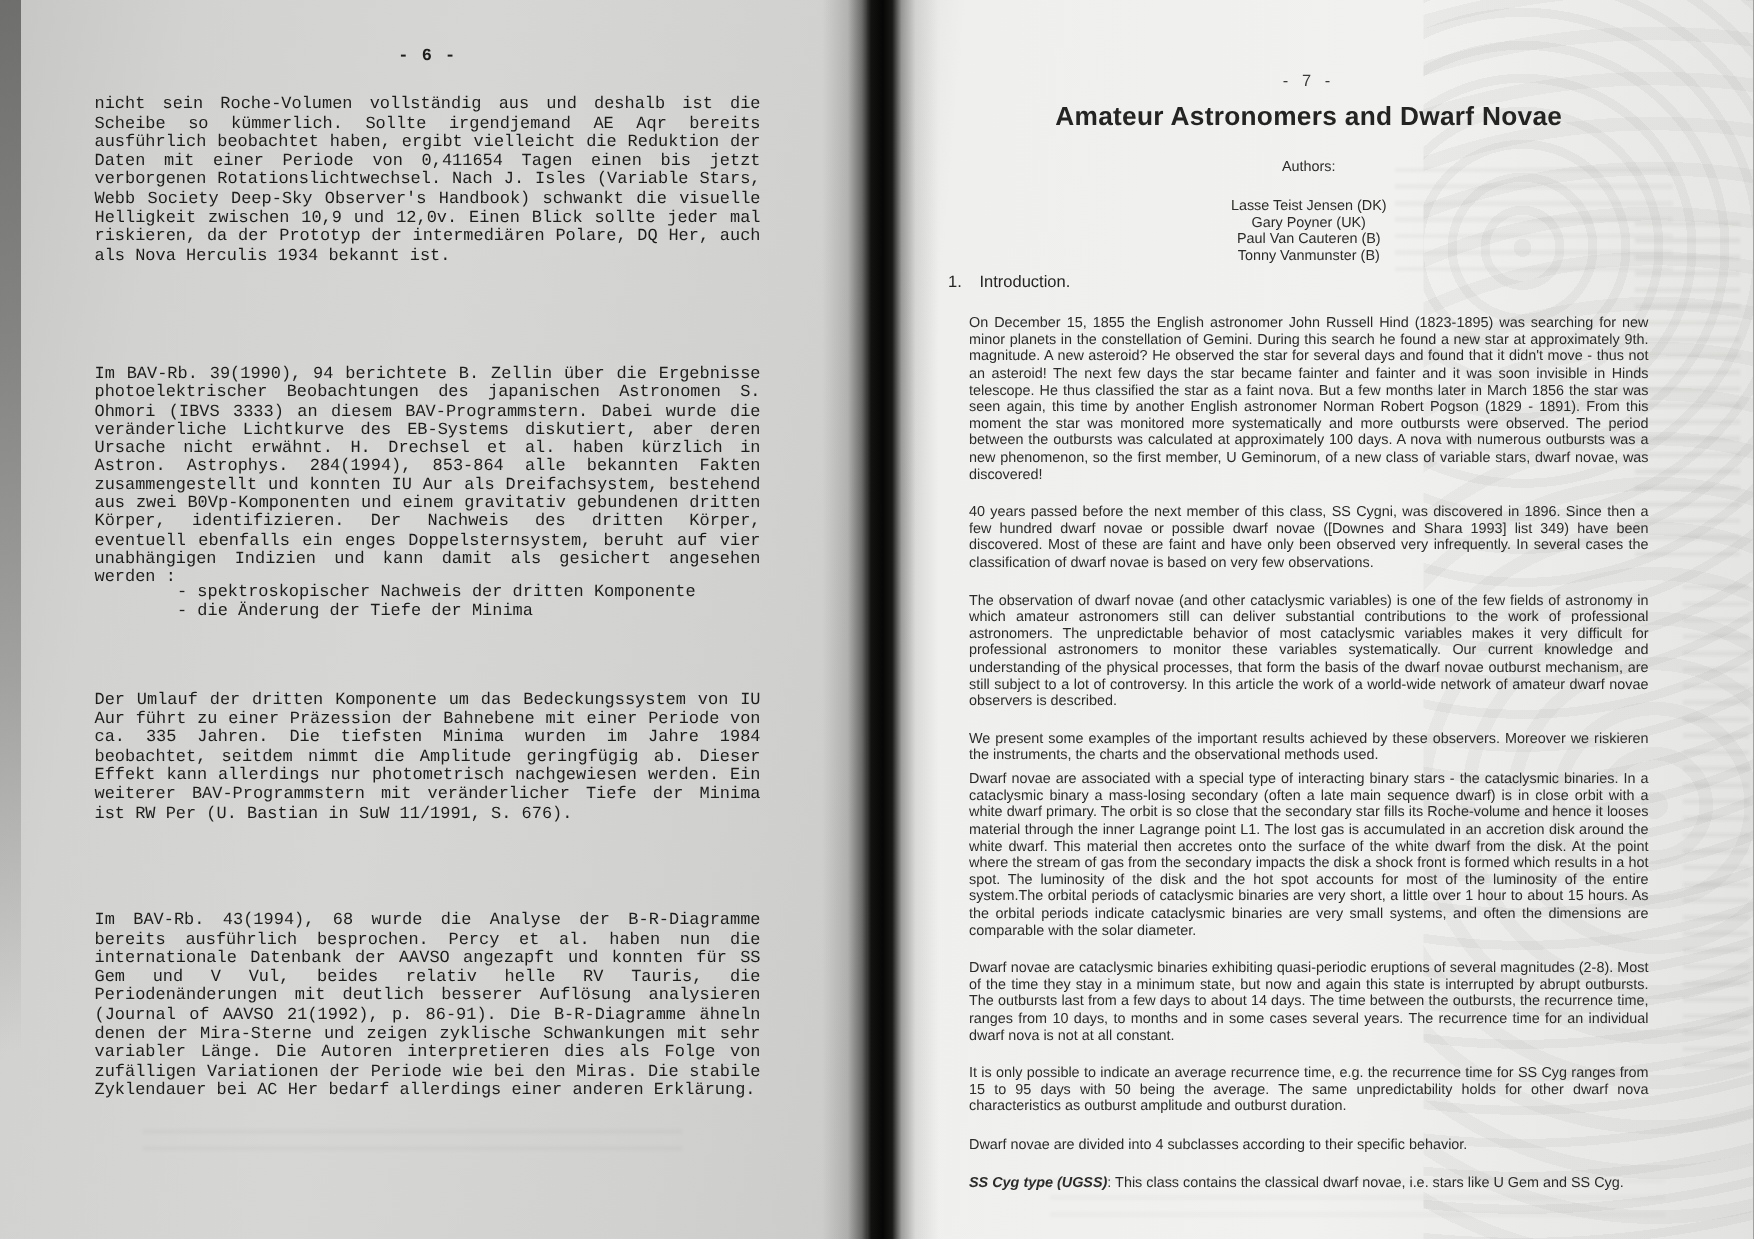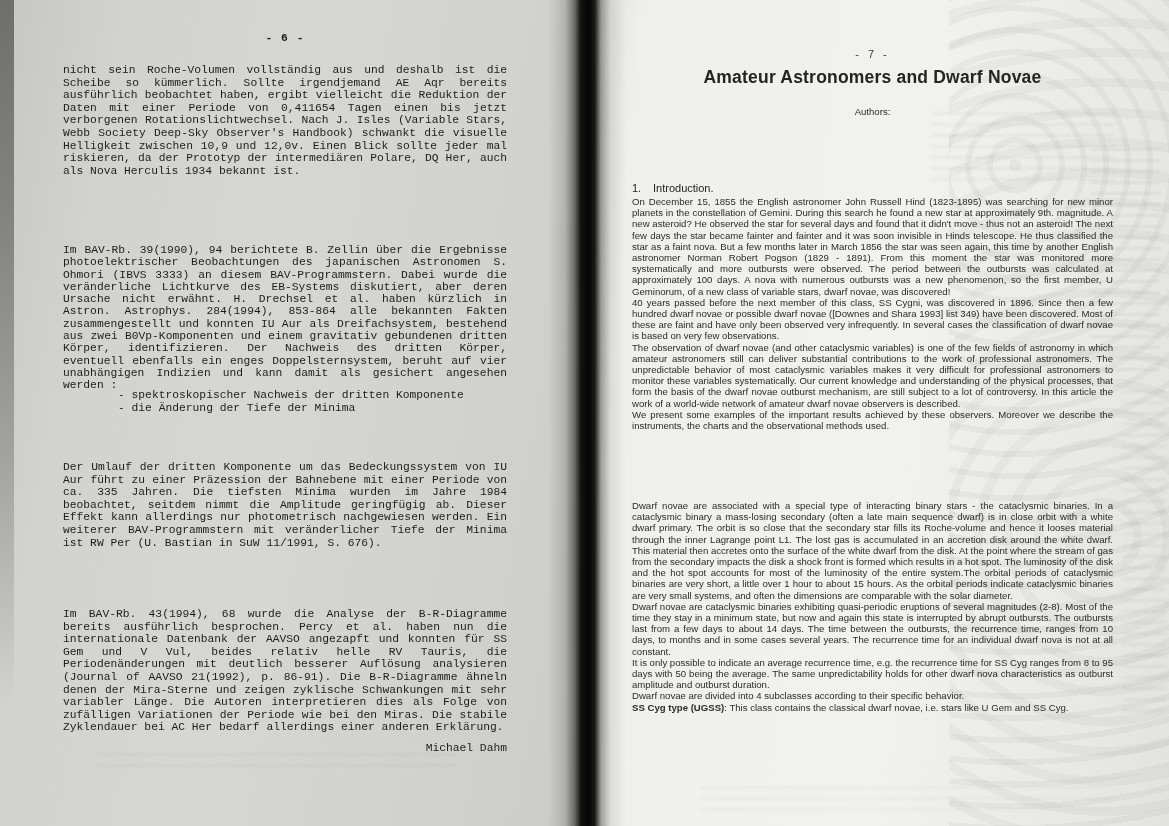--- a/index.html
+++ b/index.html
@@ -62,25 +62,25 @@
   .l-sig{top:742px;text-align:right;padding-right:8px;}
 
   
   .r-block{position:absolute;left:632px;width:481px;color:#2b2b29;}
   .r-center{text-align:center;}
   .r-pageno{top:48px;font-size:11px;letter-spacing:3px;color:#3a3a38;}
   .r-title{top:67px;font-size:17.5px;font-weight:bold;color:#242422;letter-spacing:.2px;}
   .r-authors-label{top:106px;font-size:9.6px;}
   .r-authors{top:132px;font-size:9.6px;line-height:11px;}
   .r-text{font-size:9.6px;line-height:11.2px;text-align:justify;}
-  .r-text p{margin:0;}
+  .r-text p{margin:14px;}
   .sec-h{font-size:11px;font-weight:normal;color:#242422;}
   .sec-num{display:inline-block;width:21px;}
   .subclass{margin-top:11px;}
-  .subclass .lead{font-weight:bold;}
+  .subclass .lead{font-weight:bold;font-style:italic;}
 </style>
 </head>
 <body>
 
 <div class="spread">
 
   <div class="page page-left">
     <div class="left-edge"></div>
   </div>
 
@@ -94,55 +94,60 @@
   <div class="mono l-block l-list" style="top:389px">
     <div class="li">- spektroskopischer Nachweis der dritten Komponente</div>
     <div class="li">- die Änderung der Tiefe der Minima</div>
   </div>
 
   <div class="mono l-block l-para" style="top:461px">Der Umlauf der dritten Komponente um das Bedeckungssystem von IU Aur führt zu einer Präzession der Bahnebene mit einer Periode von ca. 335 Jahren. Die tiefsten Minima wurden im Jahre 1984 beobachtet, seitdem nimmt die Amplitude geringfügig ab. Dieser Effekt kann allerdings nur photometrisch nachgewiesen werden. Ein weiterer BAV-Programmstern mit veränderlicher Tiefe der Minima ist RW Per (U. Bastian in SuW 11/1991, S. 676).</div>
 
 
   <div class="mono l-block l-para" style="top:608px">Im BAV-Rb. 43(1994), 68 wurde die Analyse der B-R-Diagramme bereits ausführlich besprochen. Percy et al. haben nun die internationale Datenbank der AAVSO angezapft und konnten für SS Gem und V Vul, beides relativ helle RV Tauris, die Periodenänderungen mit deutlich besserer Auflösung analysieren (Journal of AAVSO 21(1992), p. 86-91). Die B-R-Diagramme ähneln denen der Mira-Sterne und zeigen zyklische Schwankungen mit sehr variabler Länge. Die Autoren interpretieren dies als Folge von zufälligen Variationen der Periode wie bei den Miras. Die stabile Zyklendauer bei AC Her bedarf allerdings einer anderen Erklärung.</div>
 
-  <div class="mono l-block l-sig" style="top:742px">Michael Dahm</div>
 
   <div class="ghost" style="left:95px;top:753px;width:360px;height:14px;opacity:.20"></div>
 
   <div class="page page-right">
     <div class="mottle"></div>
   </div>
 
   <div class="ghost" style="left:930px;top:112px;width:185px;height:70px;opacity:.22"></div>
   <div class="ghost" style="left:1090px;top:148px;width:70px;height:230px;opacity:.30"></div>
   <div class="ghost" style="left:1122px;top:390px;width:44px;height:330px;opacity:.26"></div>
   <div class="ghost" style="left:700px;top:786px;width:410px;height:28px;opacity:.14"></div>
 
   <div class="r-block r-center r-pageno" style="top:48px">- 7 -</div>
 
   <div class="r-block r-center r-title" style="top:67px">Amateur Astronomers and Dwarf Novae</div>
 
   <div class="r-block r-center r-authors-label" style="top:106px">Authors:</div>
 
+  <div class="r-block r-center r-authors" style="top:132px">
+    <div>Lasse Teist Jensen (DK)</div>
+    <div>Gary Poyner (UK)</div>
+    <div>Paul Van Cauteren (B)</div>
+    <div>Tonny Vanmunster (B)</div>
+  </div>
 
   <div class="r-block sec-h" style="top:182px">
     <span class="sec-num">1.</span><span>Introduction.</span>
   </div>
 
   <div class="r-block r-text" style="top:196px">
     <p>On December 15, 1855 the English astronomer John Russell Hind (1823-1895) was searching for new minor planets in the constellation of Gemini. During this search he found a new star at approximately 9th. magnitude. A new asteroid? He observed the star for several days and found that it didn't move - thus not an asteroid! The next few days the star became fainter and fainter and it was soon invisible in Hinds telescope. He thus classified the star as a faint nova. But a few months later in March 1856 the star was seen again, this time by another English astronomer Norman Robert Pogson (1829 - 1891). From this moment the star was monitored more systematically and more outbursts were observed. The period between the outbursts was calculated at approximately 100 days. A nova with numerous outbursts was a new phenomenon, so the first member, U Geminorum, of a new class of variable stars, dwarf novae, was discovered!</p>
     <p>40 years passed before the next member of this class, SS Cygni, was discovered in 1896. Since then a few hundred dwarf novae or possible dwarf novae ([Downes and Shara 1993] list 349) have been discovered. Most of these are faint and have only been observed very infrequently. In several cases the classification of dwarf novae is based on very few observations.</p>
     <p>The observation of dwarf novae (and other cataclysmic variables) is one of the few fields of astronomy in which amateur astronomers still can deliver substantial contributions to the work of professional astronomers. The unpredictable behavior of most cataclysmic variables makes it very difficult for professional astronomers to monitor these variables systematically. Our current knowledge and understanding of the physical processes, that form the basis of the dwarf novae outburst mechanism, are still subject to a lot of controversy. In this article the work of a world-wide network of amateur dwarf novae observers is described.</p>
-    <p>We present some examples of the important results achieved by these observers. Moreover we describe the instruments, the charts and the observational methods used.</p>
+    <p>We present some examples of the important results achieved by these observers. Moreover we riskieren the instruments, the charts and the observational methods used.</p>
   </div>
 
 
   <div class="r-block r-text" style="top:500px">
     <p>Dwarf novae are associated with a special type of interacting binary stars - the cataclysmic binaries. In a cataclysmic binary a mass-losing secondary (often a late main sequence dwarf) is in close orbit with a white dwarf primary. The orbit is so close that the secondary star fills its Roche-volume and hence it looses material through the inner Lagrange point L1. The lost gas is accumulated in an accretion disk around the white dwarf. This material then accretes onto the surface of the white dwarf from the disk. At the point where the stream of gas from the secondary impacts the disk a shock front is formed which results in a hot spot. The luminosity of the disk and the hot spot accounts for most of the luminosity of the entire system.The orbital periods of cataclysmic binaries are very short, a little over 1 hour to about 15 hours. As the orbital periods indicate cataclysmic binaries are very small systems, and often the dimensions are comparable with the solar diameter.</p>
     <p>Dwarf novae are cataclysmic binaries exhibiting quasi-periodic eruptions of several magnitudes (2-8). Most of the time they stay in a minimum state, but now and again this state is interrupted by abrupt outbursts. The outbursts last from a few days to about 14 days. The time between the outbursts, the recurrence time, ranges from 10 days, to months and in some cases several years. The recurrence time for an individual dwarf nova is not at all constant.</p>
-    <p>It is only possible to indicate an average recurrence time, e.g. the recurrence time for SS Cyg ranges from 8 to 95 days with 50 being the average. The same unpredictability holds for other dwarf nova characteristics as outburst amplitude and outburst duration.</p>
+    <p>It is only possible to indicate an average recurrence time, e.g. the recurrence time for SS Cyg ranges from 15 to 95 days with 50 being the average. The same unpredictability holds for other dwarf nova characteristics as outburst amplitude and outburst duration.</p>
     <p>Dwarf novae are divided into 4 subclasses according to their specific behavior.</p>
     <p class="subclass"><span class="lead">SS Cyg type (UGSS)</span><span>: This class contains the classical dwarf novae, i.e. stars like U Gem and SS Cyg.</span></p>
   </div>
 
   <div class="gutter"></div>
 
 </div>
 
 </body></html>

